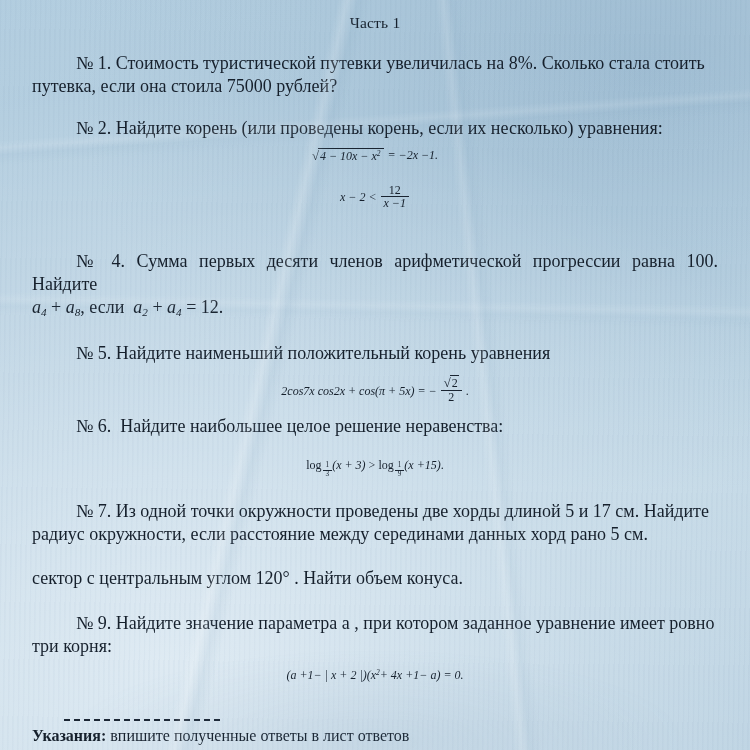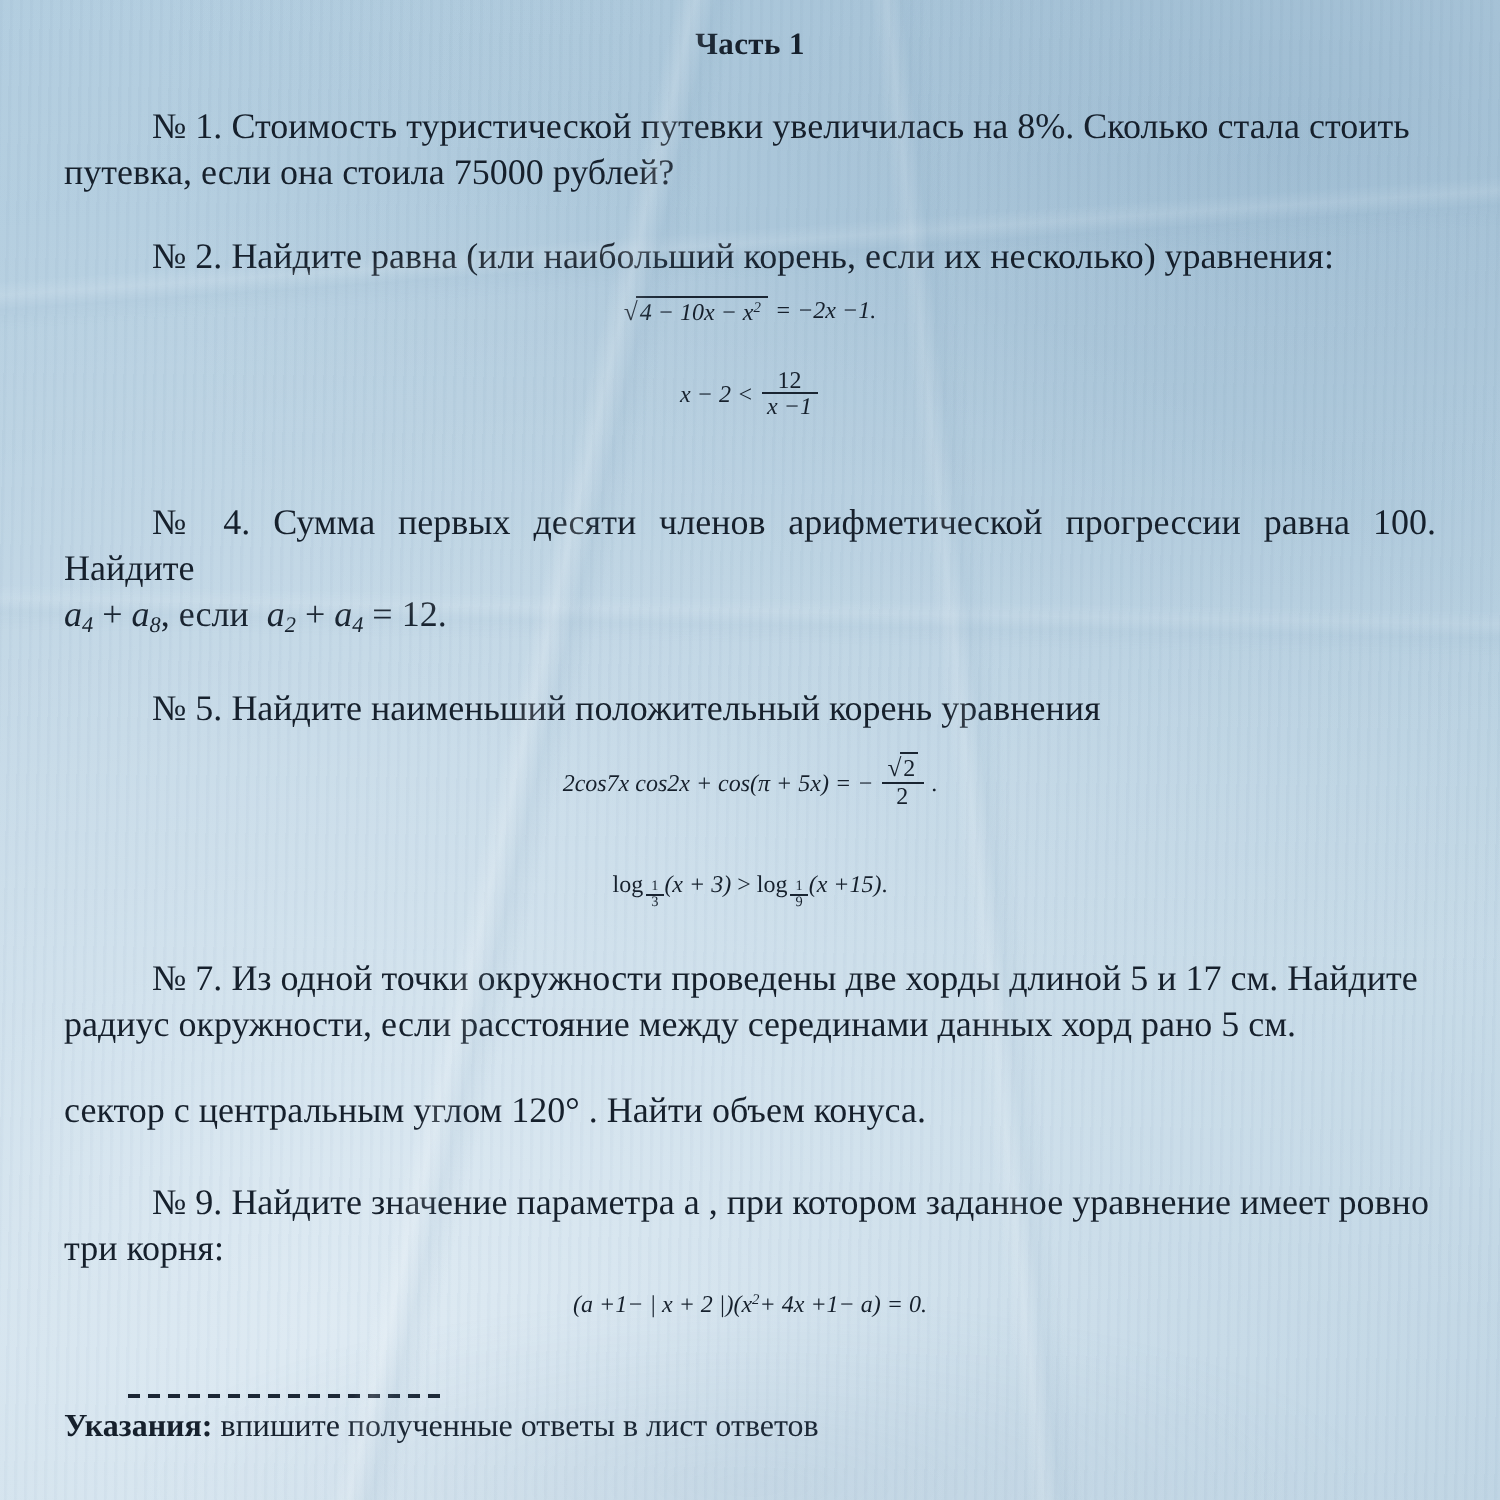--- a/index.html
+++ b/index.html
@@ -46,21 +46,21 @@
   #sheet {
     position: absolute;
     inset: 0;
     padding: 0 18px;
     box-sizing: border-box;
   }
 
   
   .part-title {
     text-align: center;
-    font-weight: bold;
+    font-weight: normal;
     font-size: 15.5px;
     letter-spacing: .2px;
   }
   .prob {
     font-size: 18px;
     line-height: 1.30;
     text-align: justify;
     text-justify: inter-word;
     text-indent: 44px;
     margin: 0 14px;
@@ -133,21 +133,21 @@
       <span>Стоимость туристической путевки увеличилась на 8%. Сколько стала стоить</span>
     </div>
     <div class="prob noind">
       <span>путевка, если она стоила 75000 рублей?</span>
     </div>
 
     <div style="height:18px"></div>
 
     <div class="prob">
       <span class="no">№ 2.</span>
-      <span>Найдите равна (или наибольший корень, если их несколько) уравнения:</span>
+      <span>Найдите корень (или проведены корень, если их несколько) уравнения:</span>
     </div>
     <div style="height:9px"></div>
     <div class="eq">
       <span class="rad rad2">
         <span class="surd">√</span><span class="bar"><span class="mi">4 − 10x − x</span><sup>2</sup>&nbsp;</span>
       </span>
       <span class="mi">= −2x −1.</span>
     </div>
 
     <div style="height:9px"></div>
@@ -191,20 +191,24 @@
       <span class="mi">2cos7x cos2x + cos(π + 5x) = −</span>
       <span class="frac">
         <span class="num"><span class="rad"><span class="surd">√</span><span class="bar">2</span></span></span>
         <span class="den">2</span>
       </span>
       <span>.</span>
     </div>
 
     <div style="height:12px"></div>
 
+    <div class="prob">
+      <span class="no">№ 6.</span>
+      &nbsp;<span>Найдите наибольшее целое решение неравенства:</span>
+    </div>
     <div style="height:20px"></div>
     <div class="eq">
       <span>log</span><span class="frac sm"><span class="num">1</span><span class="den">3</span></span><span class="mi">(x + 3)</span>
       <span>&gt;</span>
       <span>log</span><span class="frac sm"><span class="num">1</span><span class="den">9</span></span><span class="mi">(x +15)</span><span>.</span>
     </div>
 
     <div style="height:22px"></div>
 
     <div class="prob">

